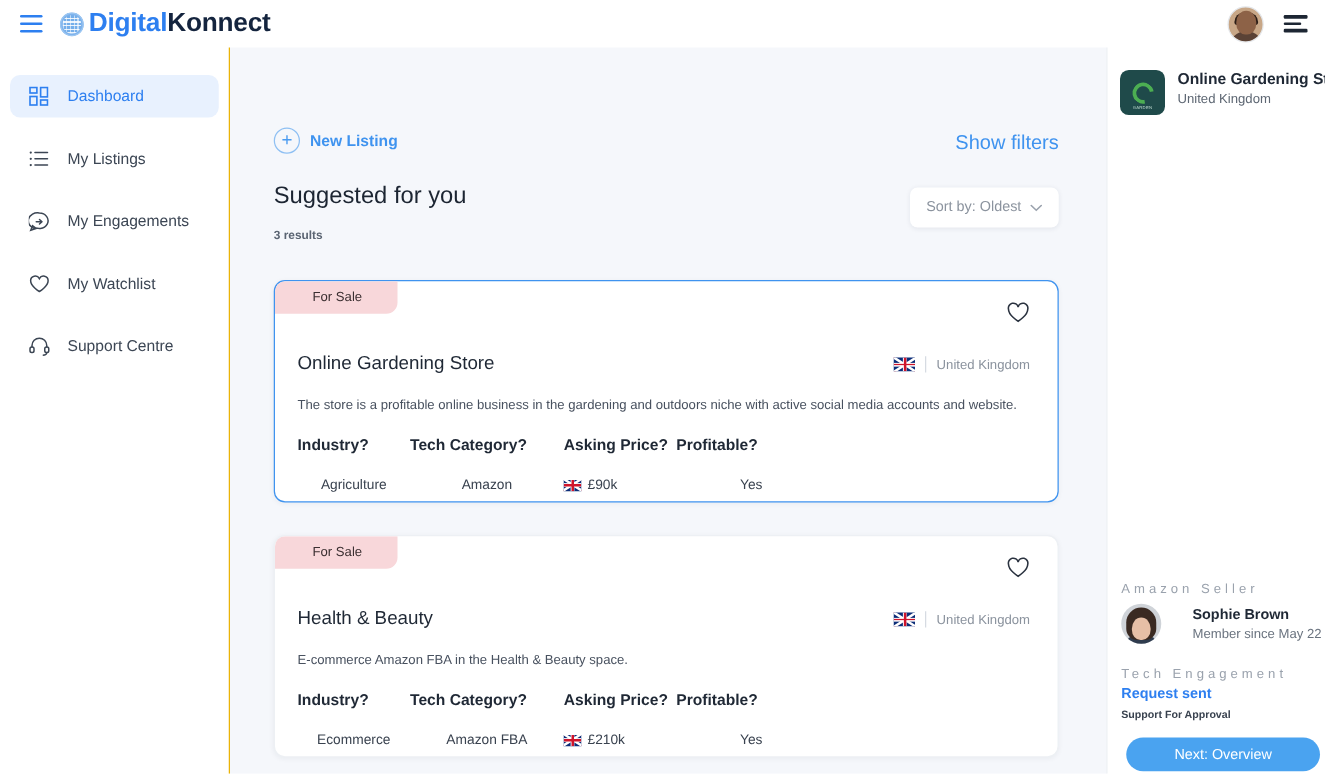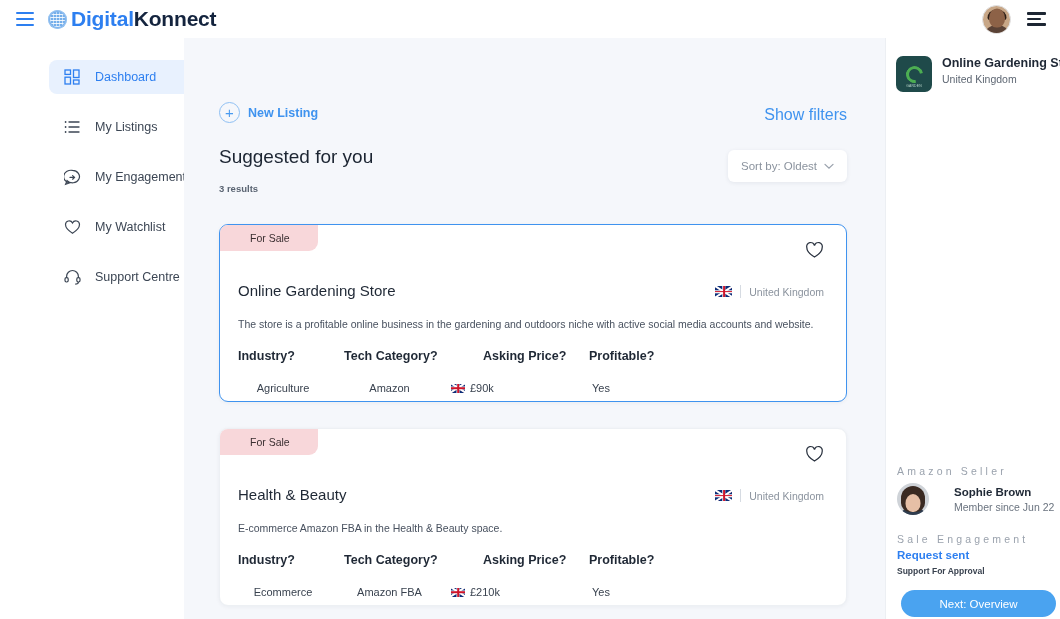--- a/index.html
+++ b/index.html
@@ -67,21 +67,21 @@
   }
   .filter-icon { width: 19px; height: 14px; display: flex; flex-direction: column; gap: 3px; cursor: pointer; }
   .filter-icon i { display: block; height: 2.6px; background: #1d2633; border-radius: 1px; }
   .filter-icon i:nth-child(1) { width: 100%; }
   .filter-icon i:nth-child(2) { width: 72%; }
   .filter-icon i:nth-child(3) { width: 100%; margin-left: 0; }
 
   
   .sidebar {
     position: absolute; top: 38px; left: 0; width: 184px; height: 581px;
-    background: #ffffff; border-right: 4px solid #eab308; padding-top: 22px; margin-left: 41px;
+    background: #ffffff; border-right: 1px solid #eab308; padding-top: 22px;
   }
   .nav-item {
     display: flex; align-items: center; height: 34px; margin: 0 8px 16px 8px;
     padding-left: 12px; border-radius: 8px; cursor: pointer;
     color: #3c4654; font-size: 12.5px;
   }
   .nav-item.active { background: #e8f1fe; color: #2d7ff0; }
   .nav-icon { width: 22px; height: 22px; display: flex; align-items: center; justify-content: center; flex: none; }
   .nav-label { margin-left: 12px; white-space: nowrap; }
 
@@ -139,21 +139,21 @@
   .heart { position: absolute; top: 16px; right: 22px; cursor: pointer; }
 
   .card-title { position: absolute; top: 57px; left: 18px; font-size: 15px; color: #1f2835; }
   .card-country { position: absolute; top: 60px; right: 22px; display: flex; align-items: center; }
   .country-div { width: 1px; height: 13px; background: #d6dbe2; margin: 0 8px; }
   .country-name { font-size: 10.5px; color: #8b939e; }
   .card-desc { position: absolute; top: 93px; left: 18px; font-size: 10.5px; color: #48515f; }
 
   .tbl { position: absolute; top: 124px; left: 18px; width: 590px; }
   .tbl-row { display: flex; }
-  .tbl-row.head { font-weight: bold; font-size: 12.5px; color: #1f2835; gap: 16px; }
+  .tbl-row.head { font-weight: bold; font-size: 12.5px; color: #1f2835; }
   .tbl-row.body { font-size: 11px; color: #39424f; margin-top: 19px; text-align: center; }
   .col { flex: none; }
   .col-1 { width: 90px; }
   .col-2 { width: 123px; }
   .col-3 { width: 90px; }
   .col-4 { width: 120px; }
   .price-cell { display: flex; align-items: center; gap: 5px; }
 
   
   .flag { position: relative; display: inline-block; background: #0b2d78; overflow: hidden; flex: none; }
@@ -449,23 +449,23 @@
 
     <div class="panel-section-title about-title">Amazon Seller</div>
     <div class="seller">
       <div class="seller-avatar">
         <span class="s-body"></span>
           <span class="s-hair"></span>
           <span class="s-face"></span>
       </div>
       <div class="seller-texts">
         <div class="seller-name">Sophie Brown</div>
-        <div class="seller-since">Member since Jun 22</div>
-      </div>
-    </div>
-
-    <div class="panel-section-title chat-title">Sale Engagement</div>
+        <div class="seller-since">Member since May 22</div>
+      </div>
+    </div>
+
+    <div class="panel-section-title chat-title">Tech Engagement</div>
     <div class="request-sent">Request sent</div>
     <div class="waiting">Support For Approval</div>
     <button class="next-btn">Next: Overview</button>
   </div>
 
 </div>
 
 </body></html>

